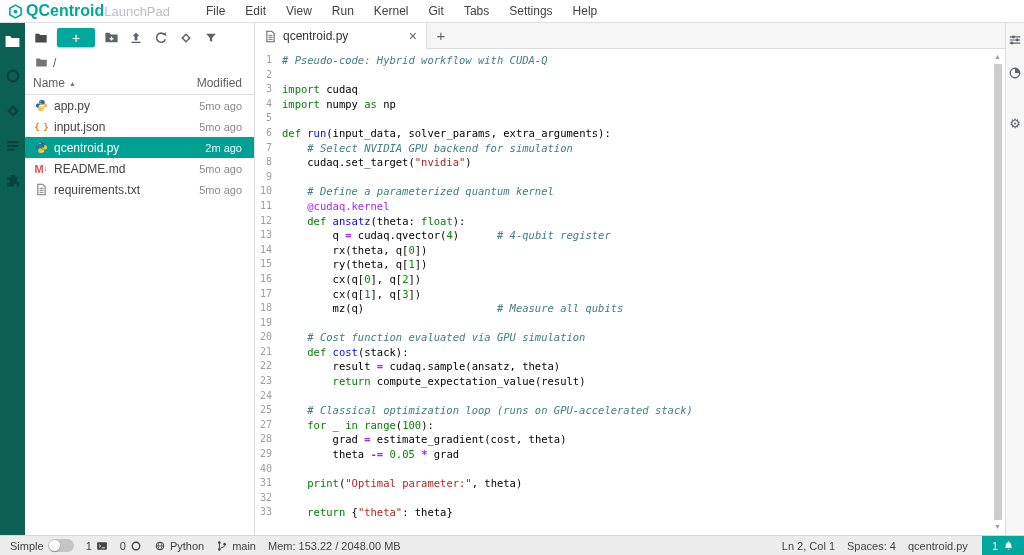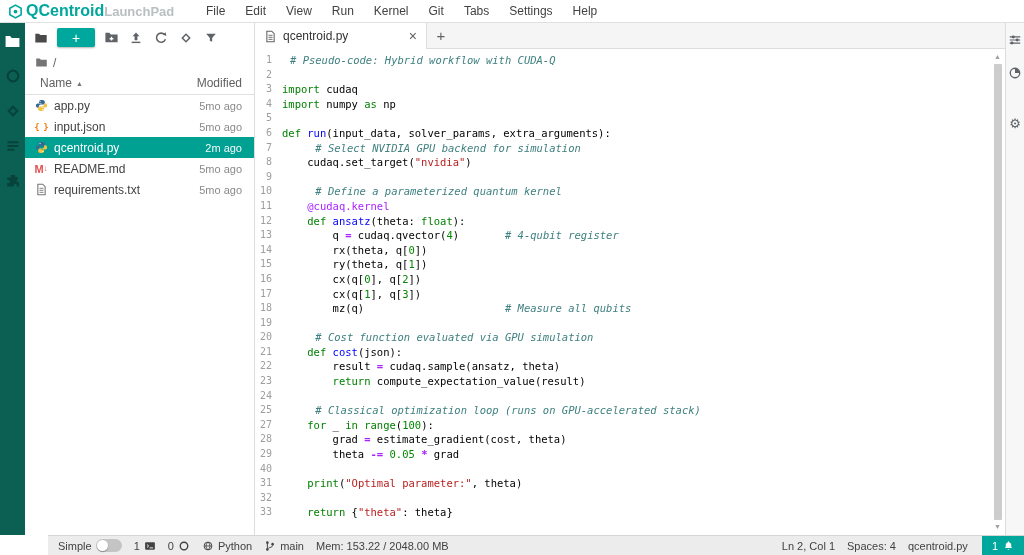--- a/index.html
+++ b/index.html
@@ -4,37 +4,37 @@
 <style>
   * { margin:0; padding:0; box-sizing:border-box; }
   html,body { width:1024px; height:555px; overflow:hidden; }
   body { font-family:"Liberation Sans",sans-serif; font-size:12px; color:#333; background:#fff; }
   .app { display:flex; flex-direction:column; width:1024px; height:555px; }
 
   
   .menubar { height:23px; background:#fff; border-bottom:1px solid #e0e0e0; display:flex; align-items:center; padding-left:8px; flex:none; }
   .logo { display:flex; align-items:center; gap:3px; width:188px; flex:none; }
   .brand-name { color:#00a79d; font-weight:bold; font-size:16px; }
-  .brand-suffix { color:#b9c0c2; font-weight:bold; font-size:13px; }
+  .brand-suffix { color:#b9c0c2; font-weight:normal; font-size:13px; }
   .menus { display:flex; align-items:center; height:100%; }
   .menu-item { padding:0 10px; font-size:12px; color:#424242; line-height:23px; cursor:default; }
 
   .main-row { flex:1; display:flex; min-height:0; }
 
   
   .activity-bar { width:25px; background:#0b5f53; display:flex; flex-direction:column; align-items:center; padding-top:9px; gap:17px; flex:none; }
   .ab-btn { width:18px; height:18px; display:flex; align-items:center; justify-content:center; cursor:pointer; }
 
   
   .file-browser { width:230px; background:#fff; border-right:1px solid #ddd; display:flex; flex-direction:column; flex:none; }
   .fb-toolbar { height:29px; display:flex; align-items:center; padding:0 7px; gap:7px; flex:none; }
   .tb-icon { width:18px; height:18px; display:flex; align-items:center; justify-content:center; cursor:pointer; }
   .new-btn { width:38px; height:19px; background:#00a79d; color:#fff; border:none; border-radius:2px; font-size:14px; box-shadow:0 1px 2px rgba(0,0,0,.3); cursor:pointer; display:flex; align-items:center; justify-content:center; font-family:"Liberation Sans",sans-serif; }
   .fb-breadcrumb { height:21px; display:flex; align-items:center; gap:5px; padding:0 10px; color:#616161; font-size:12px; flex:none; }
-  .fb-header { display:flex; align-items:center; padding:3px 12px 4px 15px; font-size:12px; color:#616161; border-bottom:1px solid #e0e0e0; flex:none; }
+  .fb-header { display:flex; align-items:center; padding:3px 12px 4px 8px; font-size:12px; color:#616161; border-bottom:1px solid #e0e0e0; flex:none; }
   .fb-col-name { flex:1; display:flex; align-items:center; gap:4px; cursor:pointer; }
   .sort-caret { font-size:7px; color:#757575; }
   .fb-list { flex:1; }
   .fb-item { height:21px; display:flex; align-items:center; padding:0 12px 0 9px; font-size:12px; color:#424242; gap:6px; cursor:default; }
   .fb-item .fi { width:14px; height:14px; flex:none; display:inline-flex; align-items:center; justify-content:center; }
   .fname { flex:1; white-space:nowrap; overflow:hidden; }
   .fmod { font-size:11px; color:#8a8a8a; }
   .fb-item.selected { background:#00a093; color:#fff; }
   .fb-item.selected .fmod { color:rgba(255,255,255,.95); }
   .json-ic { color:#f57f17; font-weight:bold; font-size:9px; letter-spacing:-1px; font-family:"DejaVu Sans Mono",monospace; }
@@ -44,42 +44,42 @@
   
   .editor-area { flex:1; display:flex; flex-direction:column; min-width:0; background:#f5f5f5; }
   .tab-bar { height:26px; background:#f5f5f5; border-bottom:1px solid #ddd; display:flex; align-items:stretch; flex:none; }
   .tab { background:#fff; border-right:1px solid #ddd; display:flex; align-items:center; gap:6px; padding:0 9px; width:172px; font-size:12px; color:#333; margin-bottom:-1px; cursor:pointer; }
   .tab-close { margin-left:auto; color:#616161; font-size:14px; line-height:14px; cursor:pointer; }
   .new-tab { width:28px; background:transparent; border:none; color:#616161; font-size:15px; cursor:pointer; }
   .editor { flex:1; background:#fff; position:relative; overflow:hidden; padding-top:4px; }
   .code-line { display:flex; height:14.6px; font-family:"DejaVu Sans Mono",monospace; font-size:10.5px; line-height:14.6px; }
   .ln { width:27px; text-align:right; padding-right:10px; color:#9e9e9e; flex:none; font-size:10px; }
   .code-text { white-space:pre; }
-  .tok-c { color:#408080; font-style:italic;margin-left:8px; }
+  .tok-c { color:#408080; font-style:italic; }
   .tok-k { color:#008000; font-weight:normal; }
   .tok-s { color:#ba2121; }
   .tok-n { color:#008800; }
   .tok-o { color:#aa22ff; font-weight:bold; }
   .tok-f { color:#0000ff; }
   .tok-b { color:#008000; }
   .tok-m { color:#aa22ff; }
   .tok-p { color:#000; }
   .v-scrollbar { position:absolute; top:3px; bottom:3px; right:2px; width:11px; display:flex; flex-direction:column; align-items:center; }
   .sb-arrow { font-size:7px; color:#9e9e9e; height:10px; line-height:10px; }
   .sb-thumb { flex:1; width:8px; background:#cdcdcd; margin:2px 0; border-radius:1px; }
 
   
   .right-bar { width:19px; background:#f7f7f7; border-left:1px solid #ddd; display:flex; flex-direction:column; align-items:center; padding-top:8px; flex:none; }
   .rb-btn { width:17px; height:17px; display:flex; align-items:center; justify-content:center; color:#5f6368; cursor:pointer; }
   .rb-btn:nth-child(1){ margin-bottom:16px; }
   .rb-btn:nth-child(2){ margin-bottom:34px; }
   .rb-gear { font-size:13px; line-height:13px; }
 
   
-  .status-bar { height:20px; background:#ececec; border-top:1px solid #d6d6d6; display:flex; align-items:center; font-size:11px; color:#424242; padding-left:10px; gap:12px; flex:none;margin-left:48px; }
+  .status-bar { height:20px; background:#ececec; border-top:1px solid #d6d6d6; display:flex; align-items:center; font-size:11px; color:#424242; padding-left:10px; gap:12px; flex:none; }
   .sb-item { display:flex; align-items:center; gap:4px; white-space:nowrap; }
   .toggle { width:26px; height:13px; border-radius:7px; background:#c4c4c4; position:relative; cursor:pointer; }
   .toggle-knob { position:absolute; left:1px; top:1px; width:11px; height:11px; background:#fff; border-radius:50%; box-shadow:0 1px 1px rgba(0,0,0,.3); }
   .sb-spacer { flex:1; }
   .notif { height:100%; background:#00a79d; color:#fff; display:flex; align-items:center; gap:5px; padding:0 10px; margin-left:2px; cursor:pointer; }
 </style>
 </head>
 <body>
 
 <div class="app">
@@ -322,21 +322,21 @@
             <div class="code-line">
               <span class="ln">19</span>
               <span class="code-text"></span>
             </div>
             <div class="code-line">
               <span class="ln">20</span>
               <span class="code-text"><span class="tok-p">    </span><span class="tok-c"># Cost function evaluated via GPU simulation</span></span>
             </div>
             <div class="code-line">
               <span class="ln">21</span>
-              <span class="code-text"><span class="tok-p">    </span><span class="tok-k">def</span><span class="tok-p"> </span><span class="tok-f">cost</span><span class="tok-p">(json):</span></span>
+              <span class="code-text"><span class="tok-p">    </span><span class="tok-k">def</span><span class="tok-p"> </span><span class="tok-f">cost</span><span class="tok-p">(stack):</span></span>
             </div>
             <div class="code-line">
               <span class="ln">22</span>
               <span class="code-text"><span class="tok-p">        result </span><span class="tok-o">=</span><span class="tok-p"> cudaq.sample(ansatz, theta)</span></span>
             </div>
             <div class="code-line">
               <span class="ln">23</span>
               <span class="code-text"><span class="tok-p">        </span><span class="tok-k">return</span><span class="tok-p"> compute_expectation_value(result)</span></span>
             </div>
             <div class="code-line">

